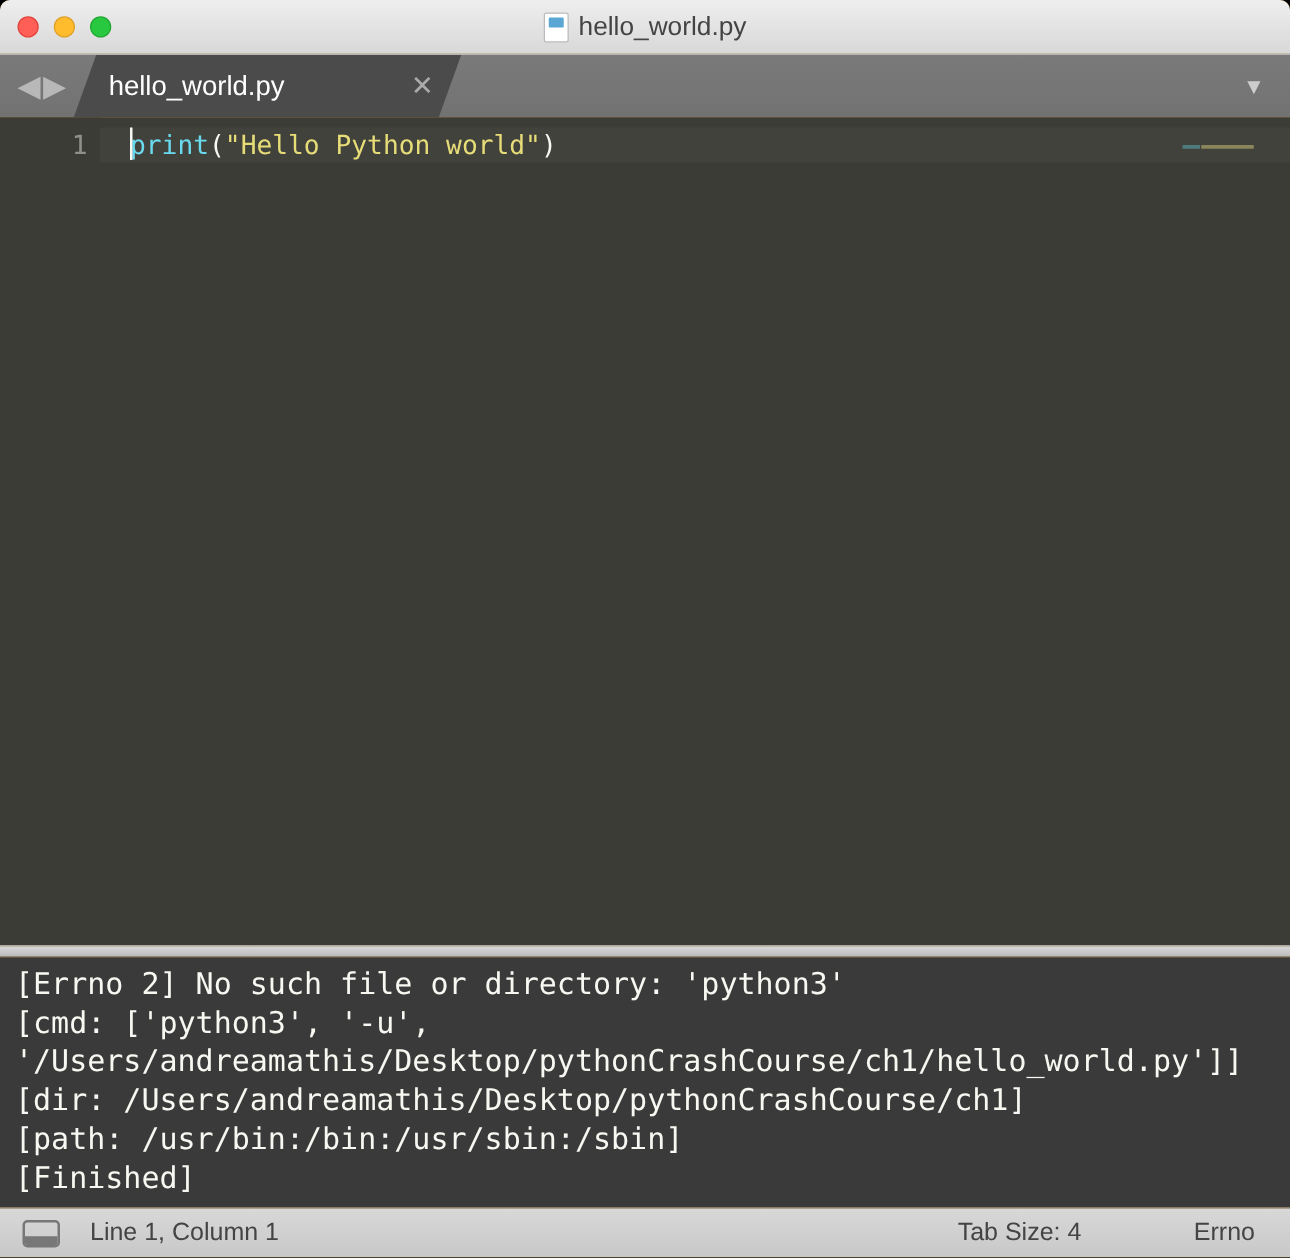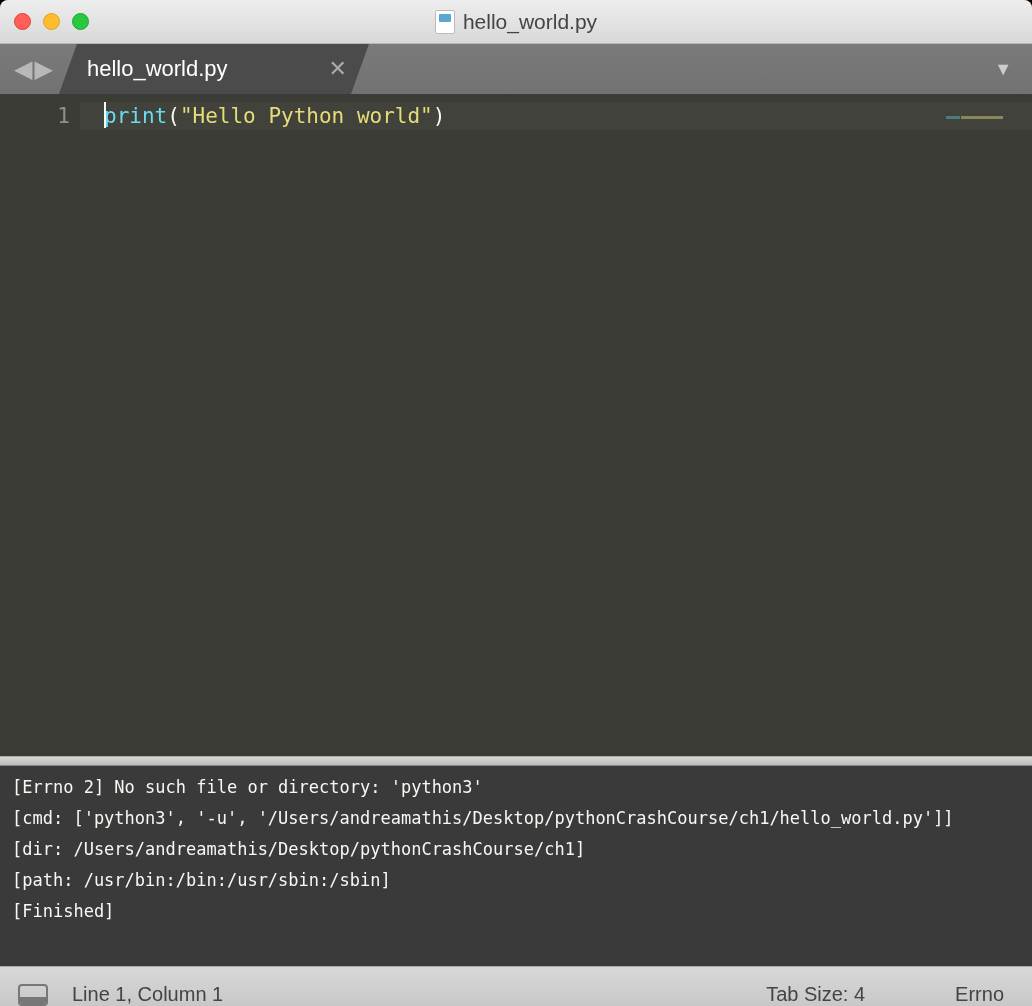--- a/index.html
+++ b/index.html
@@ -192,33 +192,33 @@
       background: linear-gradient(to bottom, #d8d8d8, #bcbcbc);
       border-top: 1px solid #aaa;
       border-bottom: 1px solid #888;
     }
     
     .output-panel {
       height: 200px;
       background: #3a3a3a;
       color: #f8f8f2;
       font-family: "Monaco", "Menlo", "Consolas", monospace;
-      font-size: 17px;
+      font-size: 24px;
       line-height: 31px;
       padding: 6px 12px;
       white-space: pre-wrap;
       overflow: hidden;
     }
     
     .statusbar {
       height: 40px;
       background: linear-gradient(to bottom, #d8d8d8, #c8c8c8);
       border-top: 1px solid #aaa;
       display: flex;
-      align-items: flex-end;
+      align-items: center;
       font-size: 20px;
       color: #444;
       padding: 0 18px;
     }
     .status-panel-icon {
       width: 30px;
       height: 22px;
       border: 2px solid #777;
       border-radius: 4px;
       margin-right: 24px;

